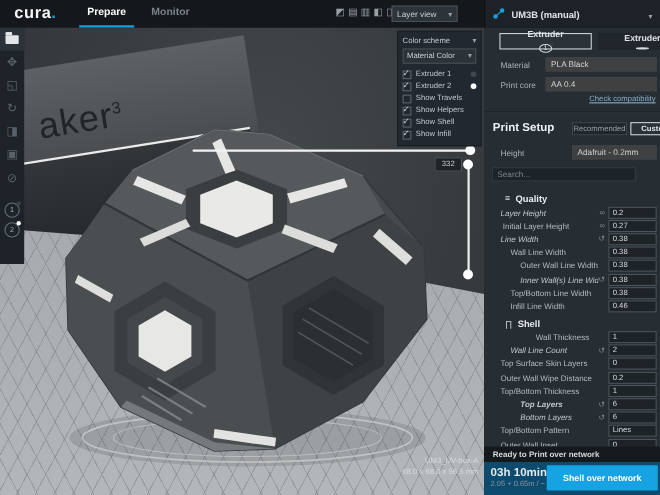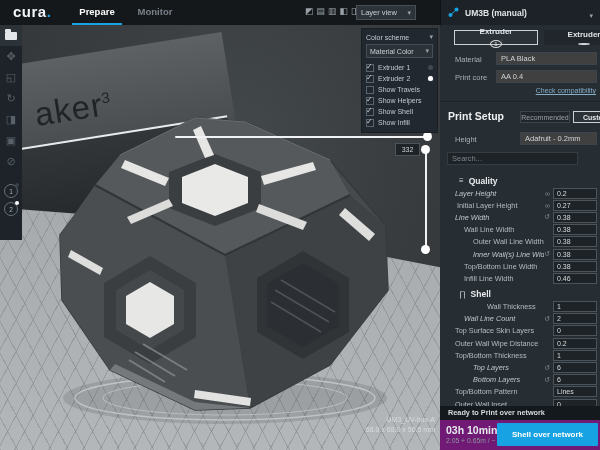--- a/index.html
+++ b/index.html
@@ -95,21 +95,21 @@
     font-size:8.5px;font-weight:bold;color:#e9ecee;}
   .shead .sic{font-size:8px;color:#cfd4d8;font-weight:normal;}
   .srow{display:flex;align-items:center;height:12.2px;padding:0 3px 0 15px;}
   .srow .lbl{font-size:7.3px;color:#b5bbc1;white-space:nowrap;overflow:hidden;flex:1;}
   .srow .lbl.ital{font-style:italic;color:#c2c8cd;}
   .srow .ric{font-size:7px;color:#868e95;margin-right:3px;flex:none;}
   .val{width:44px;min-width:44px;height:11px;background:#1d2327;border:1px solid #4b535b;box-sizing:border-box;
     font-size:7px;color:#d7dbde;line-height:9px;padding-left:3px;}
   .status-bar{position:absolute;left:0;right:0;top:381px;height:14px;background:#14191d;
     font-size:7.3px;font-weight:bold;color:#d6dadd;line-height:14px;padding-left:8px;box-sizing:border-box;}
-  .pfooter{position:absolute;left:0;right:0;top:395px;height:30px;background:#701a75;}
+  .pfooter{position:absolute;left:0;right:0;top:395px;height:30px;background:#0c4a6e;}
   .ptime{position:absolute;left:6px;top:4px;font-size:10.5px;font-weight:bold;color:#e5e9eb;}
   .pmat{position:absolute;left:6px;top:17px;font-size:6.8px;color:#8d959c;}
   .print-btn{position:absolute;left:57px;top:3px;width:101px;height:23px;background:#17a3e3;border-radius:1px;
     color:#ffffff;font-size:8px;font-weight:bold;display:flex;align-items:center;justify-content:center;}
 </style>
 </head>
 <body>
 
 <div class="app">
 
@@ -336,21 +336,21 @@
         </div>
         <div class="srow">
           <span class="lbl" style="padding-left: 0px;">Outer Wall Wipe Distance</span>
           <div class="val">0.2</div>
         </div>
         <div class="srow">
           <span class="lbl" style="padding-left: 0px;">Top/Bottom Thickness</span>
           <div class="val">1</div>
         </div>
         <div class="srow">
-          <span class="lbl ital" style="padding-left: 18px;">Top Layers</span>
+          <span class="lbl ital" style="padding-left: 18px; font-weight: bold;">Top Layers</span>
           <span class="ric">↺</span>
           <div class="val">6</div>
         </div>
         <div class="srow">
           <span class="lbl ital" style="padding-left: 18px;">Bottom Layers</span>
           <span class="ric">↺</span>
           <div class="val">6</div>
         </div>
         <div class="srow">
           <span class="lbl" style="padding-left: 0px;">Top/Bottom Pattern</span>

